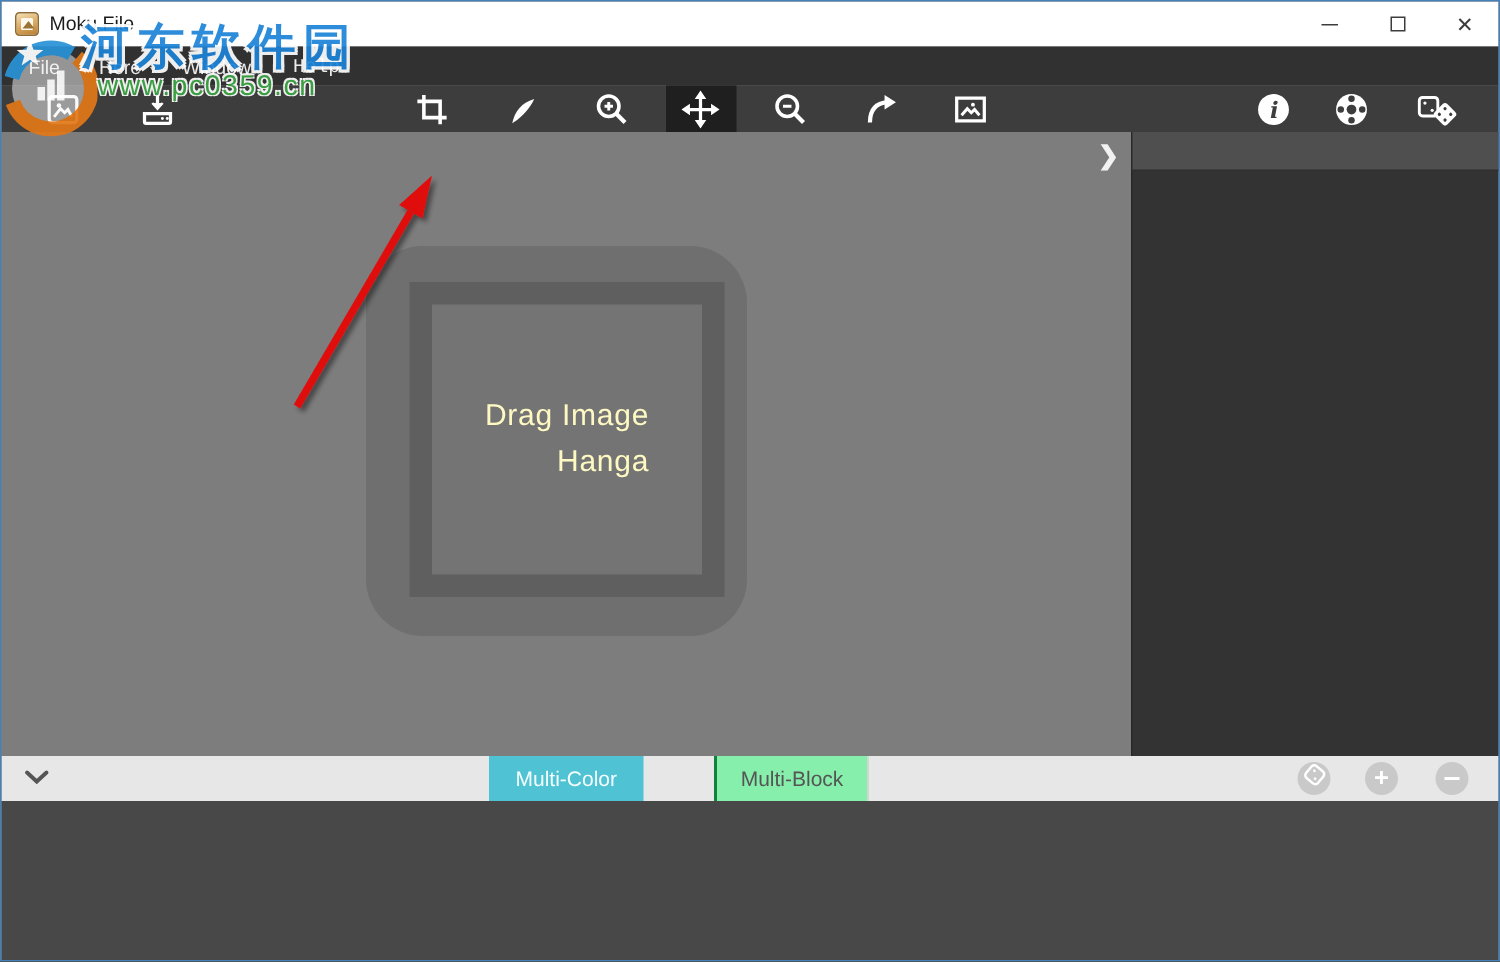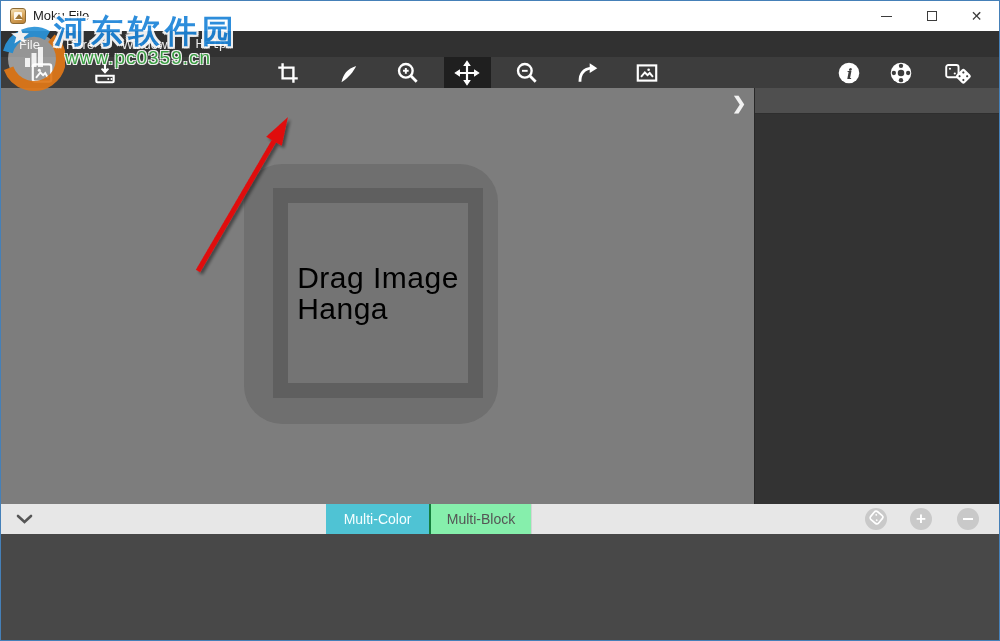--- a/index.html
+++ b/index.html
@@ -29,34 +29,34 @@
   .tool { position:absolute; top:0; width:34px; height:31px; display:flex; align-items:center; justify-content:center; }
   .tool svg { display:block; }
   .tool-active-box { position:absolute; top:0; left:443px; width:47px; height:31px; background:#1f1f1f; }
 
   
   .content { position:relative; height:416px; display:flex; }
   .canvas { position:relative; width:753px; background:#7d7d7d; overflow:hidden; }
 
   .dropzone { position:absolute; left:243px; top:76px; width:254px; height:260px; border-radius:38px; background:#6f6f6f; }
   .dz-frame { position:absolute; left:29px; top:24px; width:210px; height:210px; border:15px solid #5f5f5f; background:#747474; display:flex; align-items:center; justify-content:center; }
-  .dz-text { text-align:left; font-size:30px; line-height:31px; color:#000000; letter-spacing:0.5px; }
+  .dz-text { text-align:right; font-size:20px; line-height:31px; color:#fef9c3; letter-spacing:0.5px; }
 
   .panel-toggle { position:absolute; left:726px; top:3px; width:24px; height:24px; color:#f2f2f2; font-size:17px; font-weight:bold; display:flex; align-items:center; justify-content:center; }
 
   .arrow-layer { position:absolute; left:0; top:0; width:753px; height:416px; pointer-events:none; }
 
   .right-panel { flex:1; background:#333333; border-left:1px solid #282828; display:flex; flex-direction:column; }
   .rp-strip { height:26px; background:#4f4f4f; border-bottom:1px solid #2e2e2e; }
   .rp-body { flex:1; }
 
   
   .bottombar { position:relative; height:30px; background:#e7e7e7; }
   .bb-chevron { position:absolute; left:12px; top:0; width:22px; height:30px; display:flex; align-items:center; justify-content:center; }
-  .tabs { position:absolute; left:325px; top:0; height:36px; display:flex; }
+  .tabs { position:absolute; left:325px; top:0; height:36px; display:flex;gap:47px; }
   .tab { width:103px; height:30px; display:flex; align-items:center; justify-content:center; font-size:14px; }
   .tab-active { background:#4fc3d4; color:#f4feff; }
   .tab-inactive { background:#86efac; color:#555; border-right:1px solid #d4d4d4; border-left:2px solid #15803d; }
   .circle-btn { position:absolute; top:4px; width:22px; height:22px; border-radius:50%; background:#c9c9c9; display:flex; align-items:center; justify-content:center; color:#ffffff; }
   .cb-dice { left:864px; } .cb-plus { left:909px; } .cb-minus { left:956px; }
   .cb-plus span { font-size:17px; line-height:1; font-weight:bold; margin-top:-1px; }
   .cb-minus span { display:block; width:10px; height:0; border-top:2.5px solid #fff; }
 
   
   .bottomarea { height:107px; background:#484848; }

